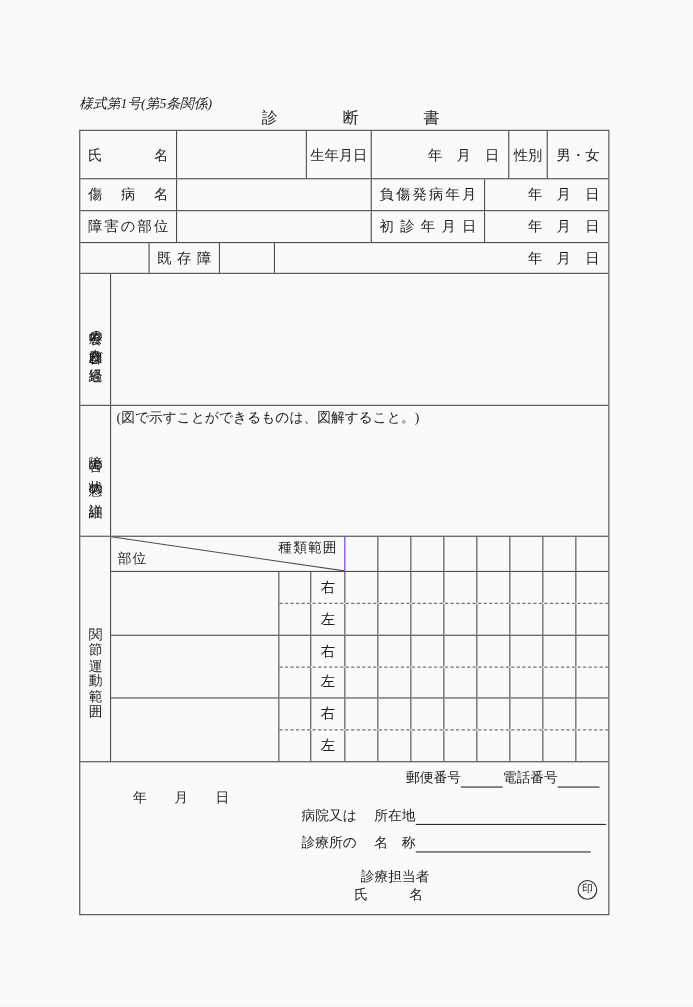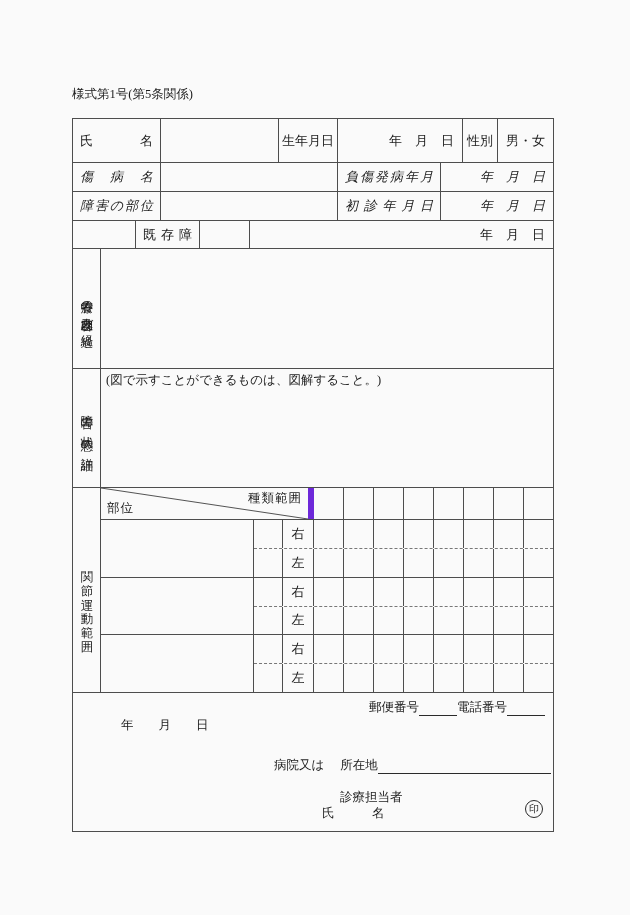--- a/index.html
+++ b/index.html
@@ -2,33 +2,33 @@
 <html><head>
 <meta charset="utf-8">
 <style>
   * { margin:0; padding:0; box-sizing:border-box; }
   html,body { background:#f2f2f2; }
   .page {
     position:relative; width:630px; height:915px; background:#fafafa;
     font-family:"Liberation Serif","DejaVu Serif",serif; color:#1c1c1c;
     overflow:hidden;
   }
-  .form-number { position:absolute; left:72px; top:86px; font-size:12.5px; white-space:nowrap; }
+  .form-number { position:absolute; left:72px; top:86px; font-size:12.5px; white-space:nowrap;font-style:italic; }
   .form-title  { position:absolute; left:238px; top:98px; font-size:14.5px; letter-spacing:59px; white-space:nowrap; }
 
   .sheet {
     position:absolute; left:72px; top:118px; width:482px; height:714px;
     border:1px solid #4d4d4d; display:flex; flex-direction:column;
   }
   .row { display:flex; border-bottom:1px solid #4d4d4d; }
   .cell { border-right:1px solid #4d4d4d; overflow:hidden; }
   .cell.last { border-right:none; flex:1; }
 
   .r1 { height:44px; } .r1 .cell { line-height:43px; }
-  .r2, .r3 { height:29px;font-style:italic; } .r2 .cell, .r3 .cell { line-height:28px; }
+  .r2, .r3 { height:29px; } .r2 .cell, .r3 .cell { line-height:28px; }
   .r4 { height:28px; } .r4 .cell { line-height:27px; }
 
   .lbl { font-size:13px; text-align:justify; text-align-last:justify; padding:0 7px; }
   .ctr { font-size:13px; text-align:center; }
   .val { font-size:13px; text-align:right; padding-right:8px; }
 
   .section { display:flex; }
   .sec1 { height:120px; }
   .sec2 { height:119px; }
   .vlabel {
@@ -37,21 +37,21 @@
   }
   .vlabel span { writing-mode:vertical-rl; text-orientation:upright; font-size:12.5px; }
   .sec-body { flex:1; position:relative;text-align:right; }
   .note { position:absolute; left:5px; top:3px; font-size:12.5px; }
 
   .joint { height:205px; display:flex; }
   .joint .vlabel span { letter-spacing:14px; }
   .joint .vlabel { padding-top:26px; }
   .joint-main { flex:1; display:flex; flex-direction:column; }
   .joint-header { height:32px; border-bottom:1px solid #4d4d4d; display:flex; }
-  .diag { width:213px; flex:0 0 213px; border-right:6px solid #6d28d9; position:relative; }
+  .diag { width:213px; flex:0 0 213px; border-right:1px solid #6d28d9; position:relative; }
   .diag svg { position:absolute; left:0; top:0; width:100%; height:100%; }
   .diag-type { position:absolute; top:2px; right:6px; font-size:12.5px; letter-spacing:1px; }
   .diag-part { position:absolute; bottom:2px; left:6px; font-size:12.5px; letter-spacing:1px; }
   .grid-cols { flex:1; display:flex; }
   .grid-cols > div { flex:1; border-right:1px solid #4d4d4d; }
   .grid-cols > div:last-child { border-right:none; }
 
   .jgroup { flex:1; display:flex; border-bottom:1px solid #4d4d4d; }
   .jgroup:last-child { border-bottom:none; }
   .part-cell { width:153px; flex:0 0 153px; border-right:1px solid #4d4d4d; }
@@ -61,39 +61,40 @@
   .narrow { width:29px; flex:0 0 29px; border-right:1px solid #4d4d4d; }
   .rl { width:31px; flex:0 0 31px; border-right:1px solid #4d4d4d;
         display:flex; align-items:center; justify-content:center; font-size:13px; }
 
   .footer { flex:1; position:relative; font-size:12.5px; }
   .f-decl { position:absolute; left:32px; top:6px; }
   .f-date { position:absolute; left:48px; top:24px; }
   .f-postal { position:absolute; left:296px; top:6px; white-space:nowrap; }
   .uline { display:inline-block; border-bottom:1px solid #2a2a2a; height:13px; vertical-align:bottom; }
   .w38 { width:38px; }
-  .f-org1 { position:absolute; left:201px; top:40px; white-space:nowrap;margin-top:24px; }
+  .f-org1 { position:absolute; left:201px; top:40px; white-space:nowrap; }
   .f-org2 { position:absolute; left:201px; top:65px; white-space:nowrap; }
   .gap16 { display:inline-block; width:16px; }
   .w173 { width:173px; }
   .w159 { width:159px; }
-  .f-pract { position:absolute; left:267px; top:96px; }
+  .f-pract { position:absolute; left:255px; top:96px; }
   .f-pname { position:absolute; left:249px; top:112px; }
   .seal {
     position:absolute; left:452px; top:107px; width:18px; height:18px;
     border:1px solid #2a2a2a; border-radius:50%;
     font-size:10px; line-height:16px; text-align:center;
   }
 </style>
 </head>
 <body>
 
 <div class="page">
 
   <div class="form-number">様式第1号(第5条関係)</div>
+  <div class="form-title">診断書</div>
 
   <div class="sheet">
 
     <div class="row r1">
       <div class="cell lbl" style="width:88px">氏名</div>
       <div class="cell" style="width:118px"></div>
       <div class="cell ctr" style="width:59px">生年月日</div>
       <div class="cell val" style="width:125px">年　月　日</div>
       <div class="cell ctr" style="width:35px">性別</div>
       <div class="cell ctr last">男・女</div>
@@ -271,20 +272,23 @@
       <div class="f-date">年　　月　　日</div>
 
       <div class="f-postal">
         <span>郵便番号</span><span class="uline w38"></span><span>電話番号</span><span class="uline w38"></span>
       </div>
 
       <div class="f-org1">
         <span>病院又は</span><span class="gap16"></span><span>所在地</span><span class="uline w173"></span>
       </div>
 
+      <div class="f-org2">
+        <span>診療所の</span><span class="gap16"></span><span>名　称</span><span class="uline w159"></span>
+      </div>
 
       <div class="f-pract">診療担当者</div>
       <div class="f-pname">氏　　　名</div>
       <div class="seal">印</div>
     </div>
 
   </div>
 </div>
 
 </body></html>

